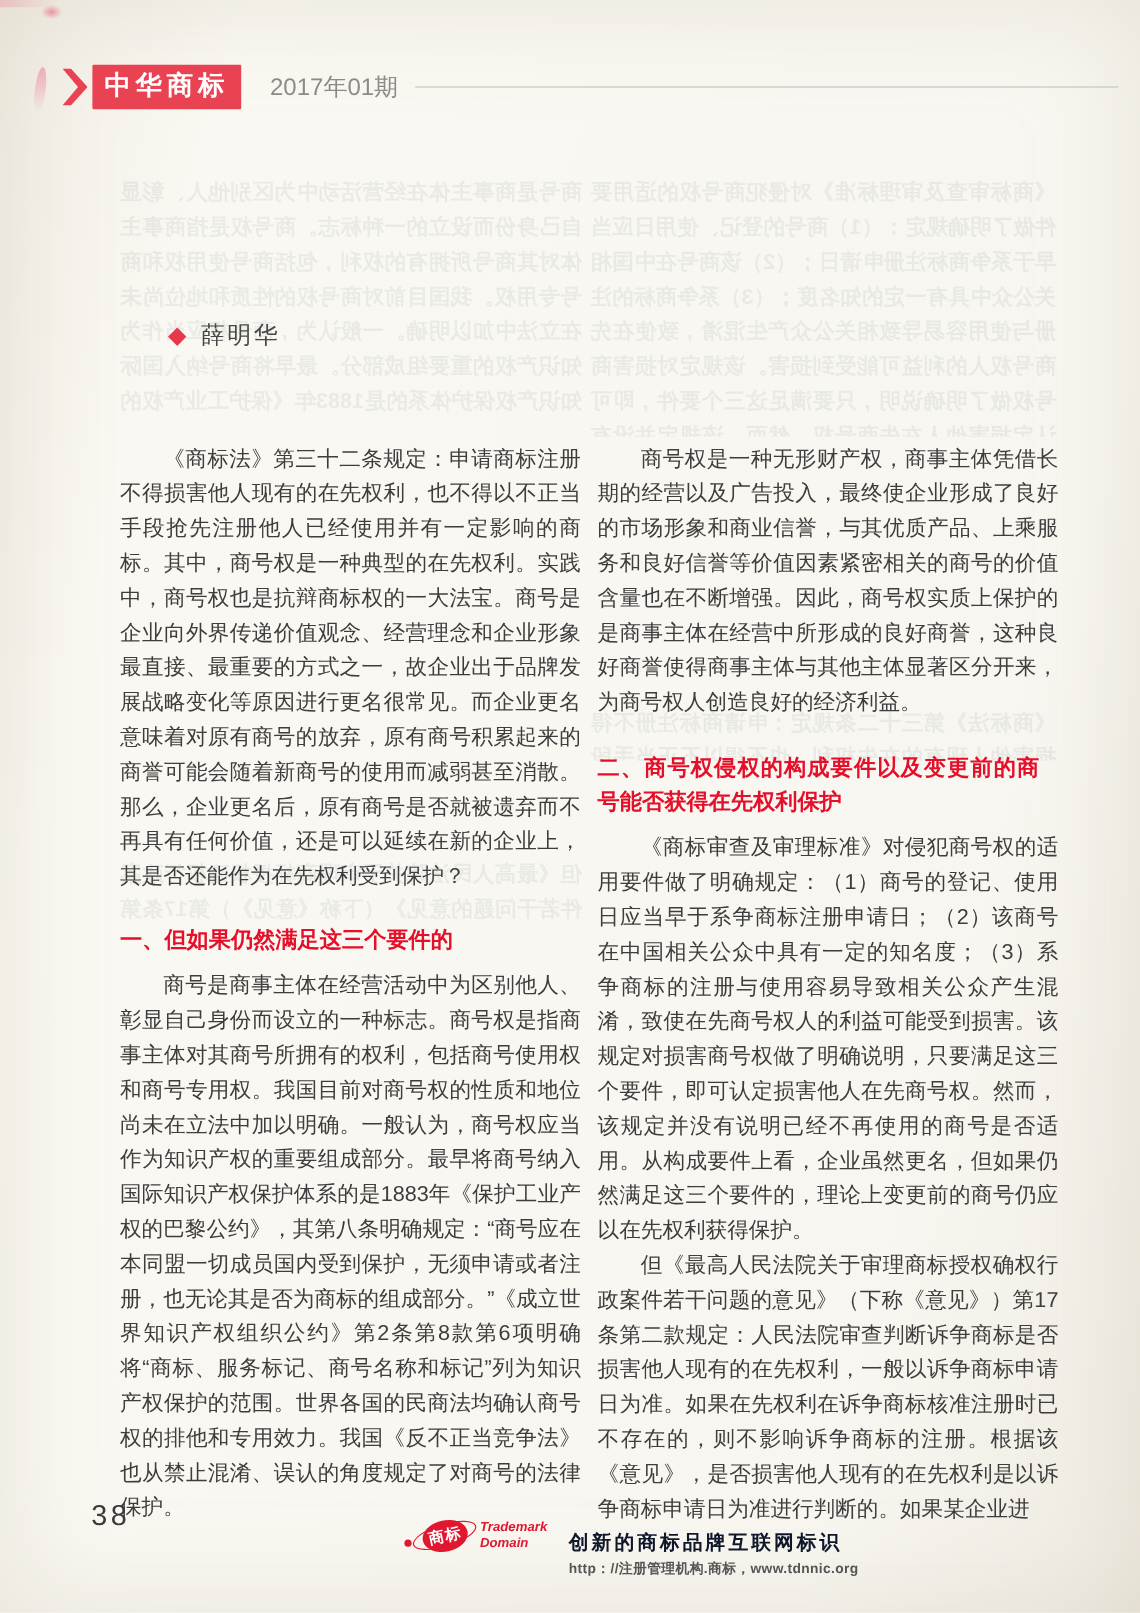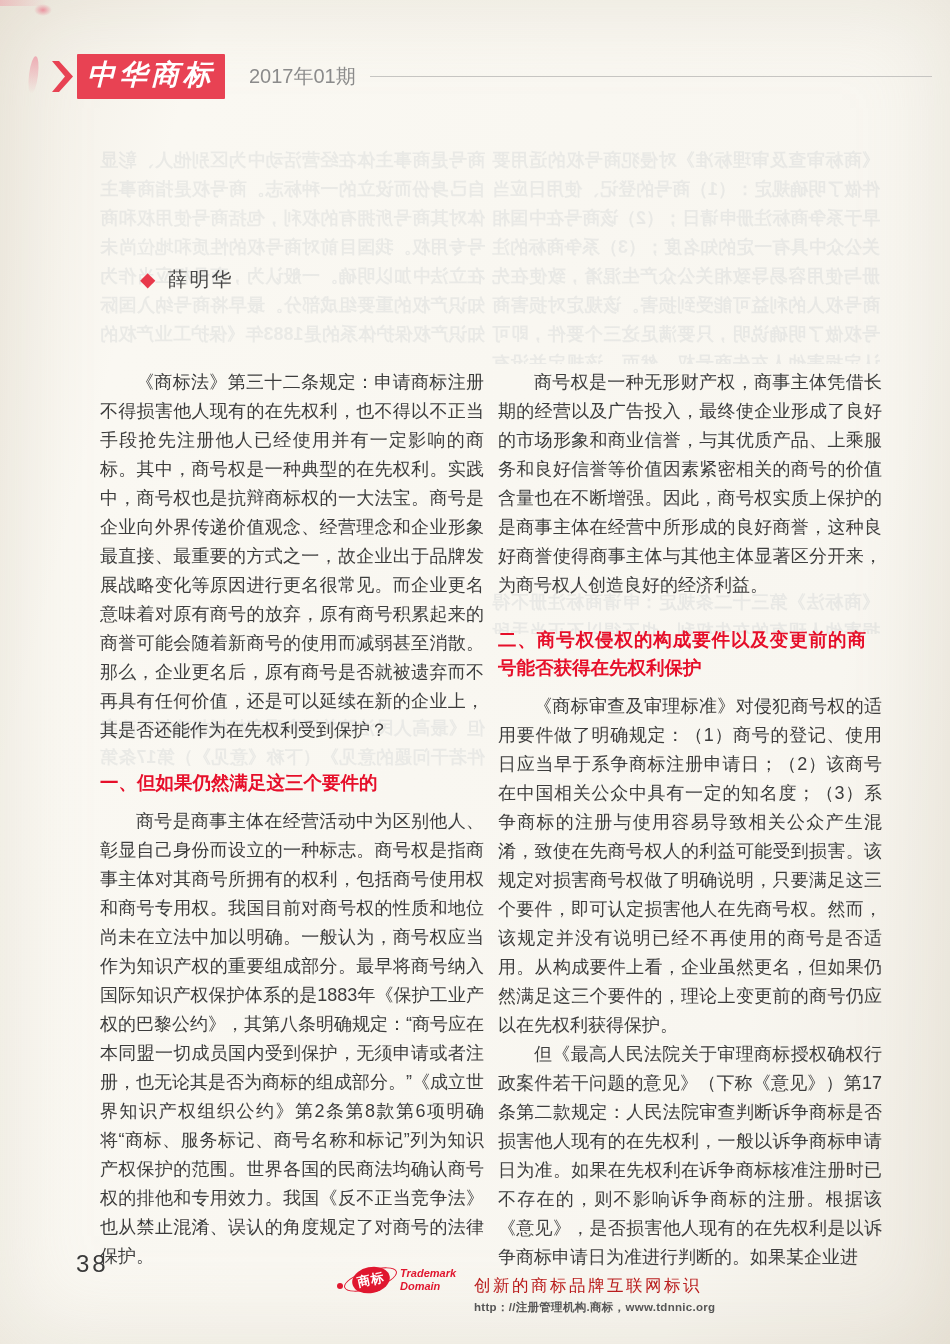--- a/index.html
+++ b/index.html
@@ -26,22 +26,22 @@
   .ghost-1{left:100px;top:146px;width:385px;height:204px;}
   .ghost-2{left:492px;top:146px;width:388px;height:218px;}
   .ghost-3{left:100px;top:714px;width:385px;height:52px;}
   .ghost-4{left:492px;top:588px;width:388px;height:46px;}
 
   
   .masthead{position:absolute;left:52px;right:18px;top:54px;display:flex;align-items:center;}
   .chevron{display:block;flex:0 0 auto;}
   .brand-badge{
     display:inline-block;background:#e84253;color:#fff;margin-left:4px;
-    font-family:"DejaVu Serif","Liberation Serif",serif;font-style:italic;font-weight:bold;
-    font-size:28px;letter-spacing:4px;padding:2px 10px 5px 10px;border-radius:1px;
+    font-family:"DejaVu Serif","Liberation Serif",serif;font-weight:bold;
+    font-size:22px;letter-spacing:4px;padding:2px 10px 5px 10px;border-radius:1px;
   }
   .issue{font-size:20px;color:#8b8b8b;margin-left:24px;white-space:nowrap;}
   .rule{flex:1;height:1px;background:#c6c5c2;margin-left:14px;}
 
   
   .title{
     position:absolute;top:176px;left:0;width:100%;margin:0;text-align:center;
     font-size:30px;font-weight:300;letter-spacing:1px;color:#ed2b3f;white-space:nowrap;
   }
   .byline{position:absolute;left:140px;top:266px;font-size:20px;color:#474747;letter-spacing:2px;}
@@ -72,21 +72,21 @@
   .orbit{
     position:absolute;left:-1px;top:12px;width:55px;height:19px;border:1.6px solid #e0172f;
     border-radius:50%;transform:rotate(-17deg);box-sizing:border-box;
   }
   .orbit-dot{position:absolute;left:-7px;top:25px;width:6px;height:6px;background:#e0172f;border-radius:50%;}
   .tm-caption{
     width:66px;margin-left:2px;color:#e0172f;font-style:italic;font-weight:bold;
     font-size:11px;line-height:1.1;flex:0 0 auto;
   }
   .tm-text{margin-left:8px;}
-  .tagline{font-size:16.5px;font-weight:normal;color:#b91c1c;letter-spacing:2.5px;margin-top:31px;}
+  .tagline{font-size:16.5px;font-weight:bold;color:#0f172a;letter-spacing:2.5px;margin-top:31px;}
   .url{font-size:11.5px;font-weight:600;color:#555;margin-top:3px;letter-spacing:.3px;}
 </style>
 </head>
 <body>
 
 <div class="paper">
 
   <div class="artifact artifact-1"></div>
   <div class="artifact artifact-2"></div>
   <div class="artifact artifact-3"></div>

